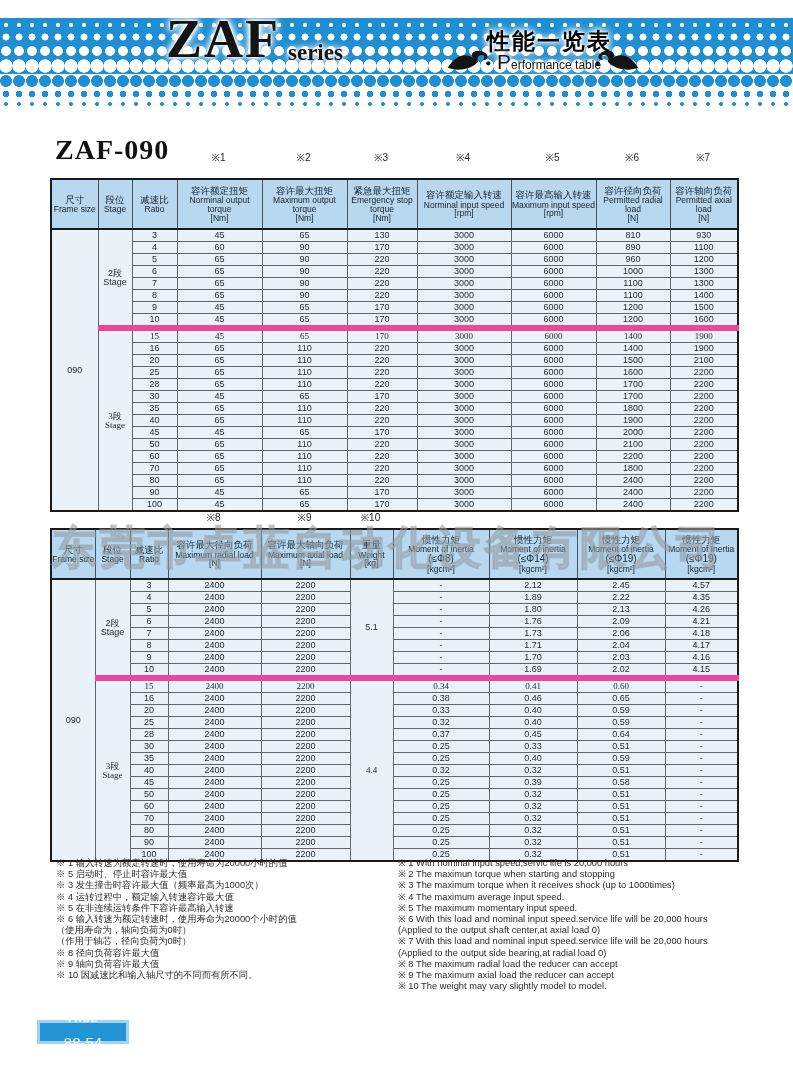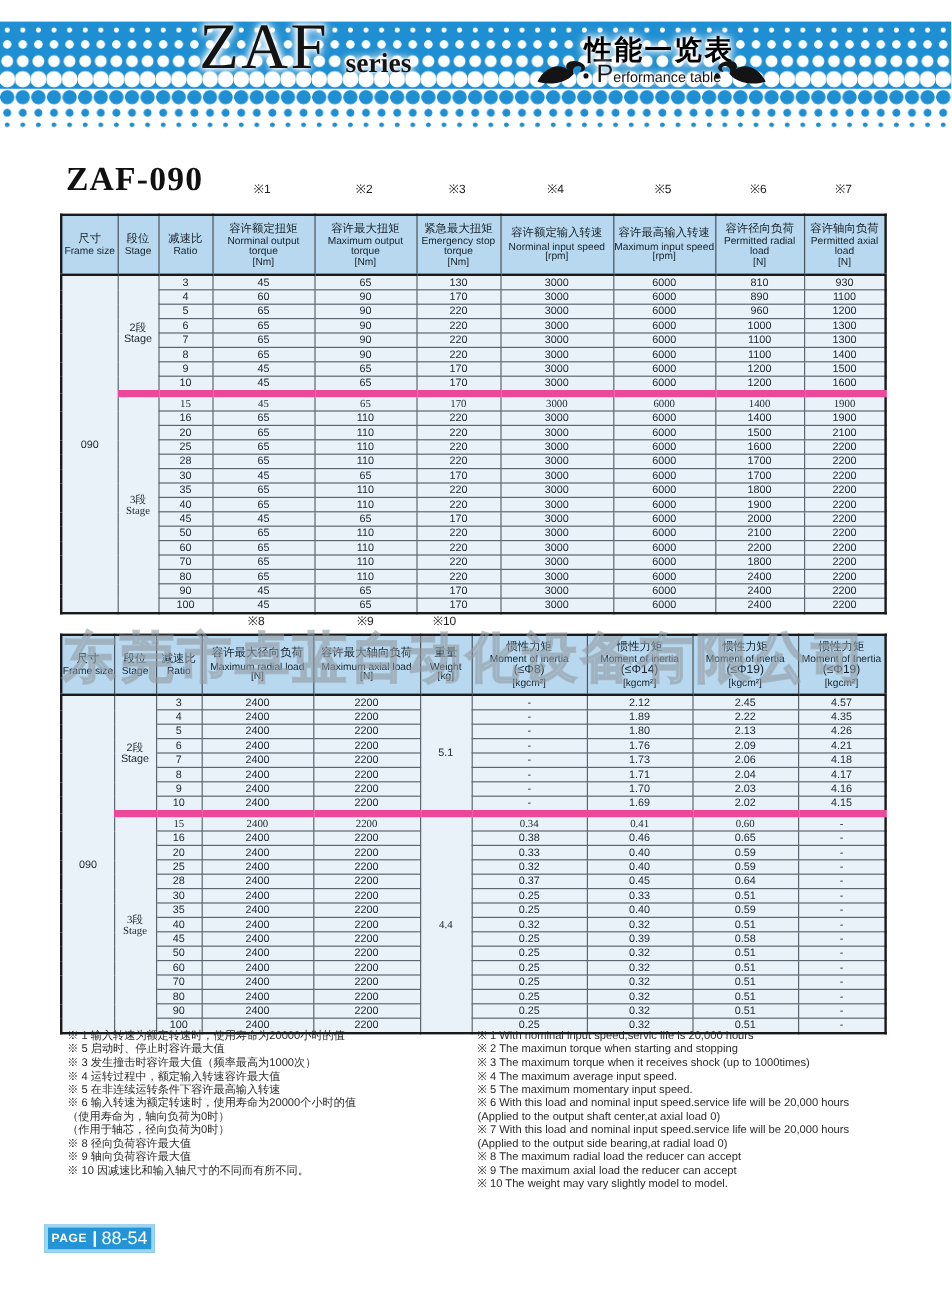--- a/index.html
+++ b/index.html
@@ -11,21 +11,21 @@
   .strip{position:absolute;left:0;width:793px;background-repeat:repeat-x;pointer-events:none;}
   .dr1{top:20px;height:11px;background-image:radial-gradient(circle at 6px 5px,#fff 1.8px,rgba(255,255,255,0) 2.4px);background-size:13px 11px;}
   .dr2{top:31px;height:13px;background-image:radial-gradient(circle at 6px 6px,#fff 3.2px,rgba(255,255,255,0) 3.8px);background-size:13px 13px;}
   .dr3{top:44px;height:14px;background-image:radial-gradient(circle at 6px 7px,#fff 4.6px,rgba(255,255,255,0) 5.2px);background-size:13px 14px;}
   .dr4{top:58px;height:16px;background-image:radial-gradient(circle at 6px 8px,#fff 6.4px,rgba(255,255,255,0) 7px);background-size:13px 16px;}
   .dr5{top:74px;height:15px;background-image:radial-gradient(circle at 6px 7px,#1e8fd2 5.6px,rgba(255,255,255,0) 6.2px);background-size:13px 15px;}
   .dr6{top:89px;height:11px;background-image:radial-gradient(circle at 6px 5px,#1e8fd2 3px,rgba(255,255,255,0) 3.6px);background-size:13px 11px;}
   .dr7{top:100px;height:8px;background-image:radial-gradient(circle at 6px 4px,#1e8fd2 1.7px,rgba(255,255,255,0) 2.2px);background-size:13px 8px;}
 
   .glow{text-shadow:0 0 3px #fff,0 0 5px #fff,0 0 8px #fff,0 0 10px #fff;}
-  .zaf{position:absolute;left:166px;top:8px;font-family:"Liberation Serif",serif;font-weight:normal;
+  .zaf{position:absolute;left:166px;top:8px;font-family:"Liberation Serif",serif;font-weight:bold;
        font-size:54px;color:#141414;letter-spacing:2px;}
   .series{position:absolute;left:288px;top:40px;font-family:"Liberation Serif",serif;font-weight:bold;
        font-size:23px;color:#141414;}
   .perfzh{position:absolute;left:487px;top:26px;font-size:23px;font-weight:bold;color:#000;letter-spacing:2px;}
   .perfen{position:absolute;left:497px;top:50px;color:#141414;font-size:12px;}
   .perfen .bigp{font-size:21px;}
   .swoosh{position:absolute;width:46px;height:25px;}
   .swL{left:446px;top:48px;}
   .swR{left:594px;top:48px;transform:scaleX(-1);}
 
@@ -63,21 +63,21 @@
       font-weight:bold;z-index:6;pointer-events:none;}
 
   
   .fnotes{position:absolute;top:858px;font-size:9.3px;line-height:11.2px;color:#2a2a2a;}
   .fzh{left:56px;width:335px;}
   .fen{left:398px;width:385px;}
   .fnotes div{white-space:nowrap;}
 
   
   .badge{position:absolute;left:37px;top:1020px;width:86px;height:18px;background:#2395d6;
-      border:3px solid #9fd4f0;display:flex;align-items:center;justify-content:center;gap:5px;}
+      border:3px solid #9fd4f0;display:flex;align-items:center;justify-content:center;gap:5px;flex-direction:column;}
   .bl{color:#fff;font-weight:bold;font-size:10px;letter-spacing:0.5px;}
   .bd{width:2px;height:13px;background:#fff;}
   .bn{color:#fff;font-size:15px;}
 </style>
 </head>
 <body>
 
 <div class="page">
 
   <div class="band"></div>

